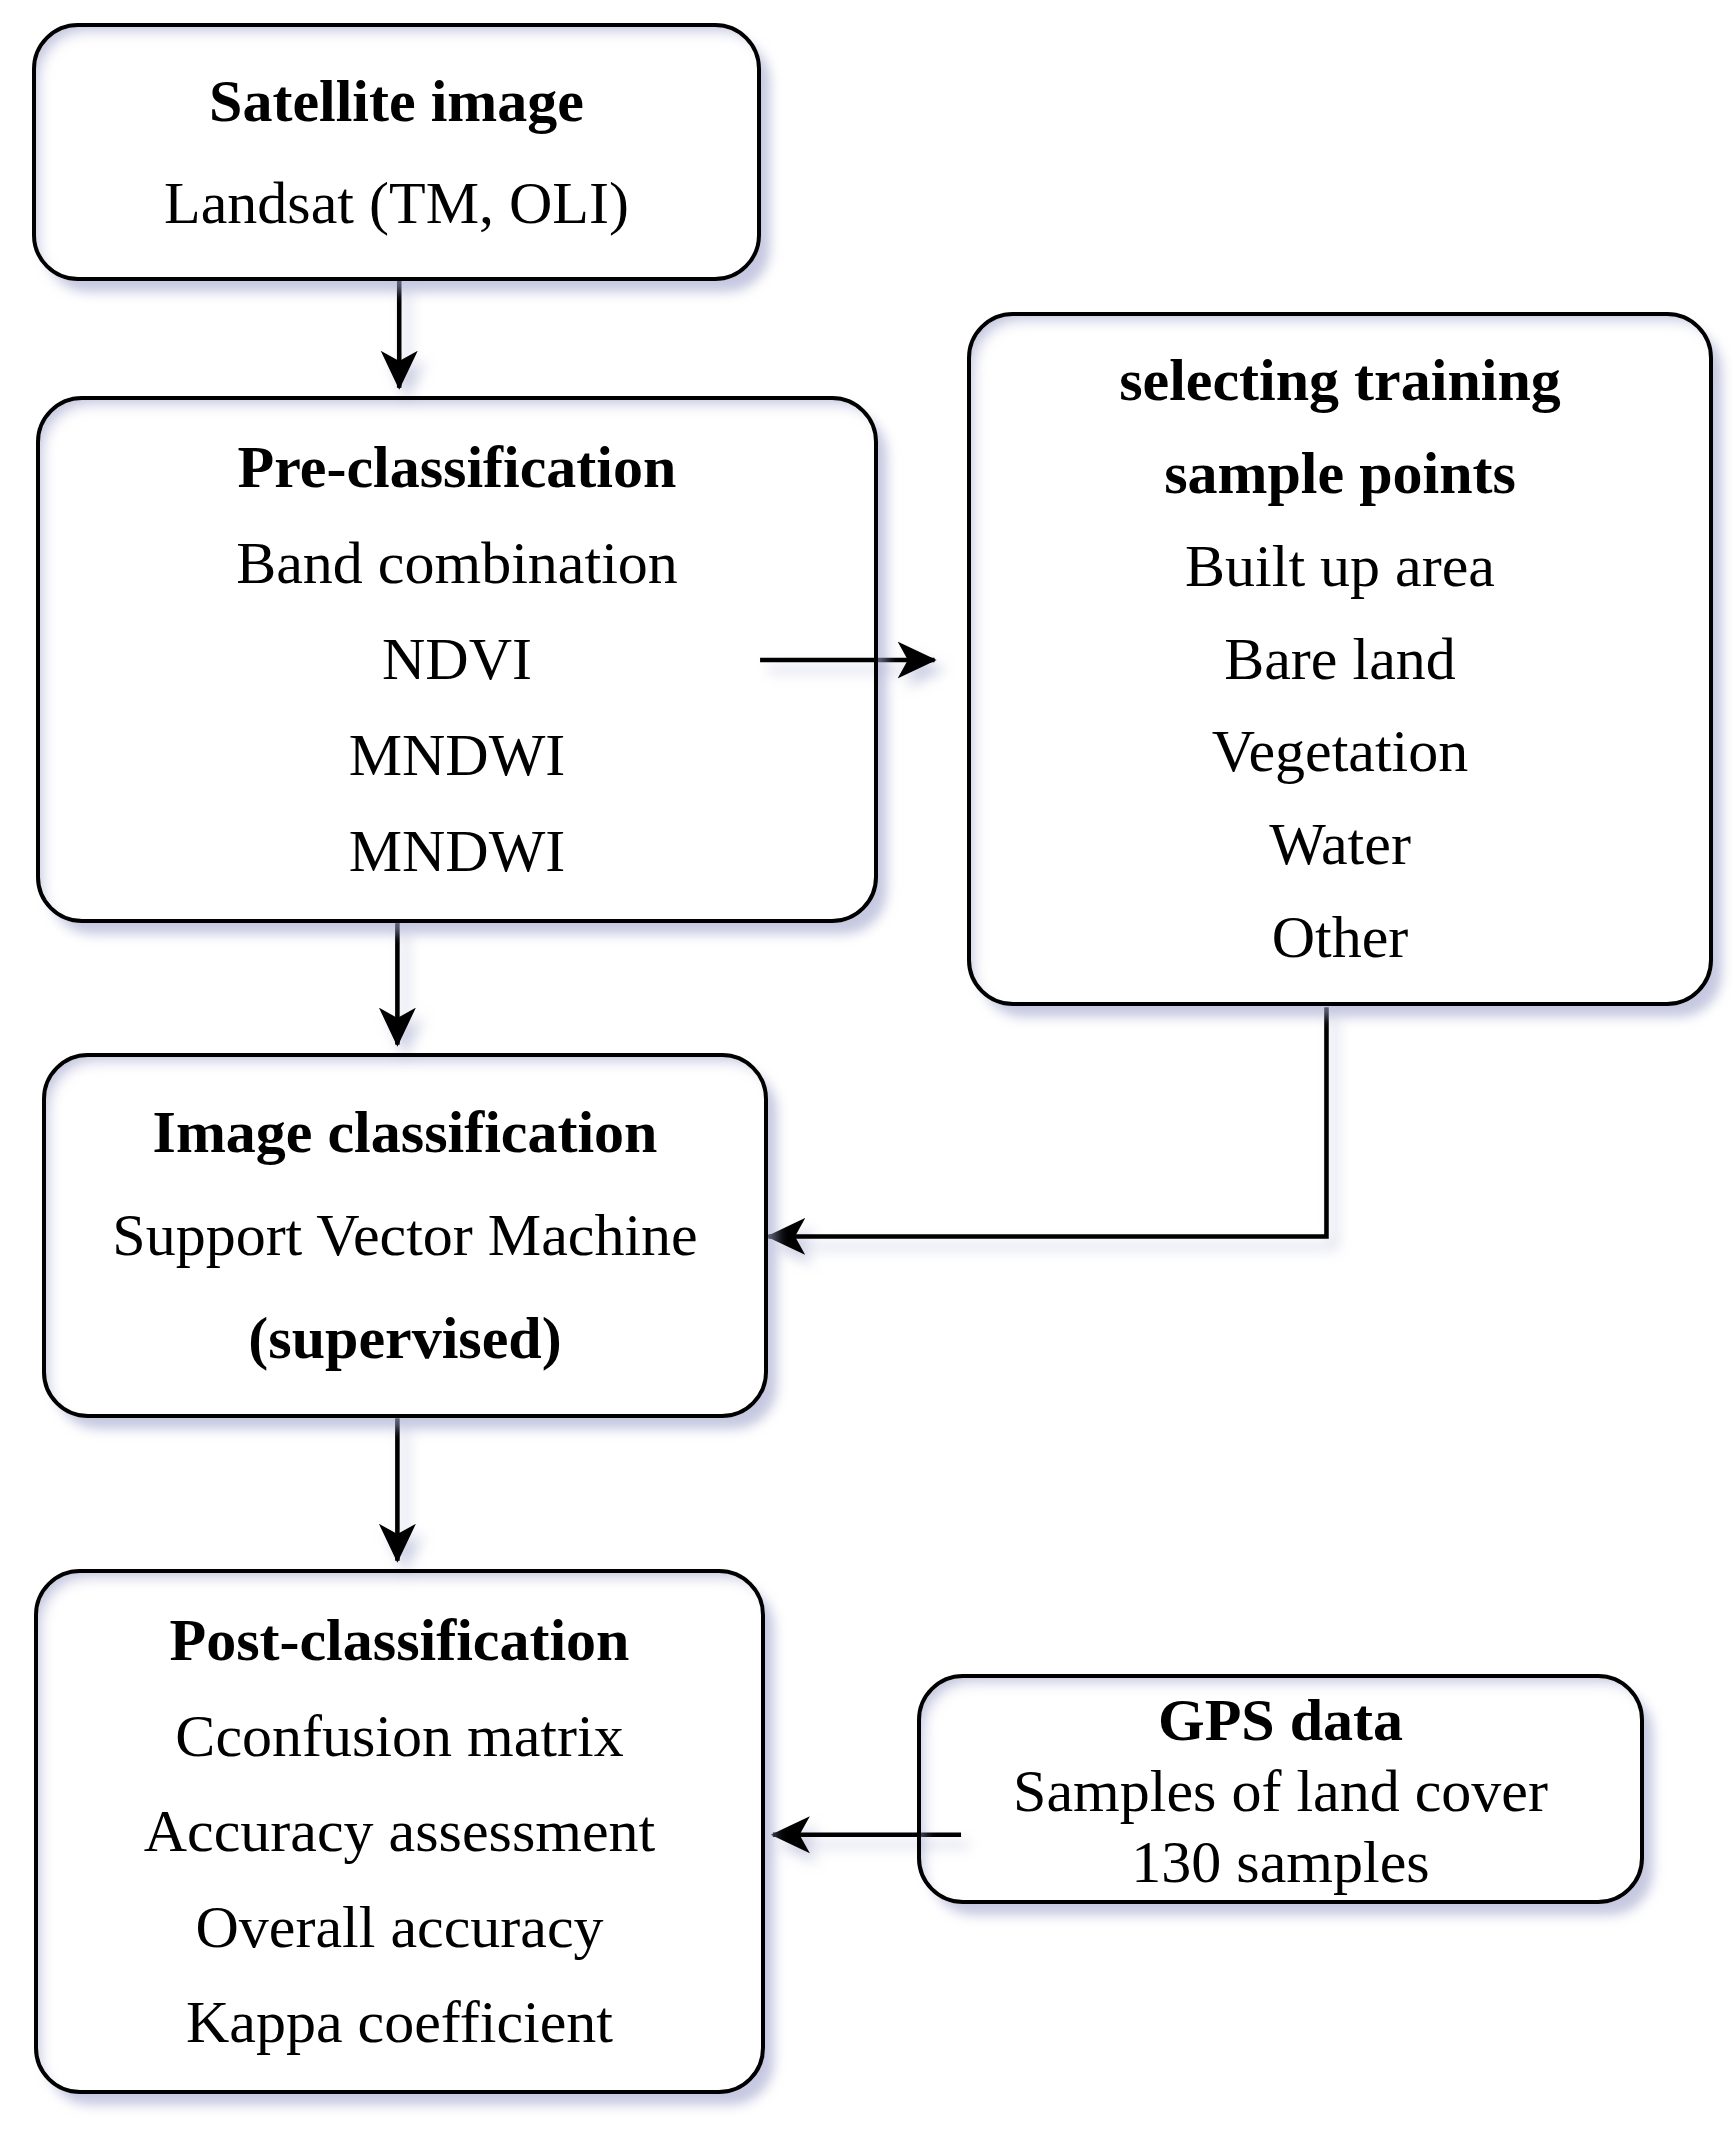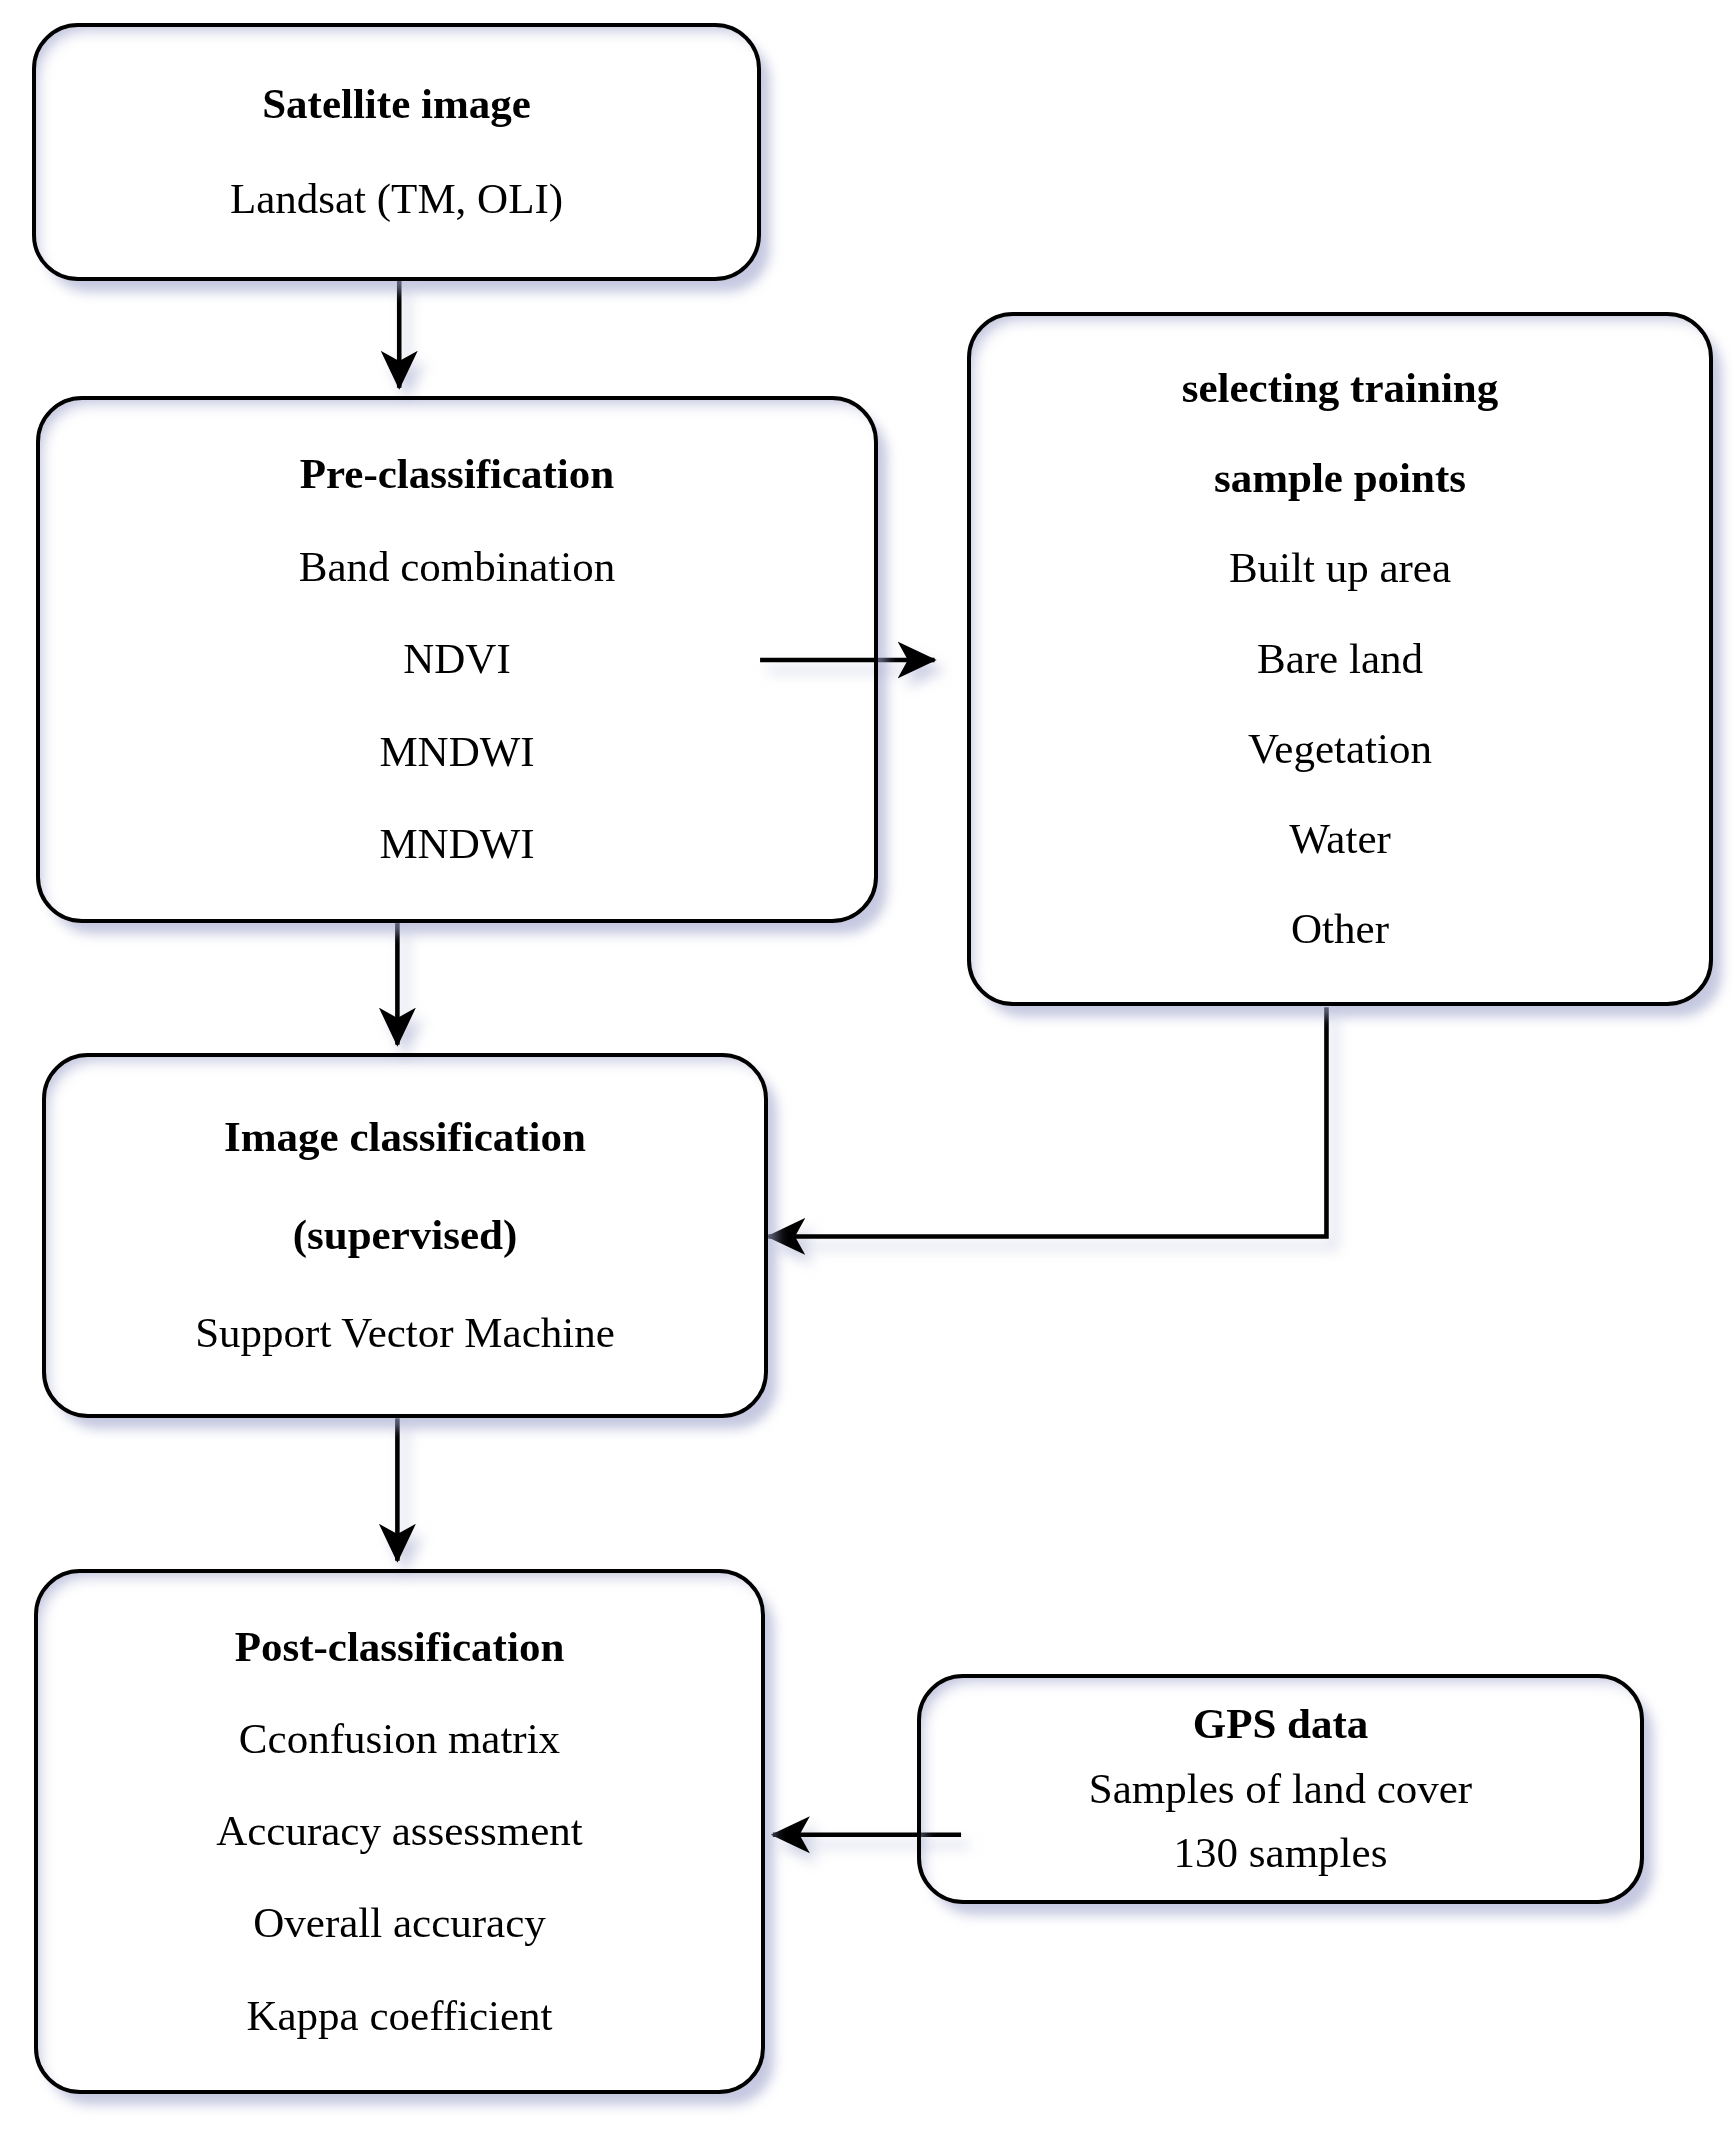--- a/index.html
+++ b/index.html
@@ -32,21 +32,21 @@
     box-shadow: 11px 12.8px 12px -2.7px rgba(158,163,203,0.6),
                 inset 8.2px 10px 13.7px -6.4px rgba(158,163,203,0.65);
     display: flex;
     flex-direction: column;
     justify-content: space-evenly;
     align-items: center;
     text-align: center;
     padding: 7.3px 9.1px;
   }
   .line {
-    font-size: 43px;
+    font-size: 60px;
     line-height: 1.18;
     white-space: nowrap;
   }
   .title {
     font-weight: 700;
   }
   #box-satellite  { left: 32px;   top: 23px;   width: 729px; height: 258px; }
   #box-preclass   { left: 36px;   top: 396px;  width: 842px; height: 527px; }
   #box-training   { left: 967px; top: 312px;  width: 746px; height: 694px; }
   #box-imageclass { left: 42px;   top: 1053px; width: 726px; height: 365px; }
@@ -92,22 +92,22 @@
     <div class="line title">sample points</div>
     <div class="line">Built up area</div>
     <div class="line">Bare land</div>
     <div class="line">Vegetation</div>
     <div class="line">Water</div>
     <div class="line">Other</div>
   </div>
 
   <div class="box" id="box-imageclass">
     <div class="line title">Image classification</div>
+    <div class="line">Support Vector Machine</div>
     <div class="line title">(supervised)</div>
-    <div class="line">Support Vector Machine</div>
   </div>
 
   <div class="box" id="box-postclass">
     <div class="line title">Post-classification</div>
     <div class="line">Cconfusion matrix</div>
     <div class="line">Accuracy assessment</div>
     <div class="line">Overall accuracy</div>
     <div class="line">Kappa coefficient</div>
   </div>
 

